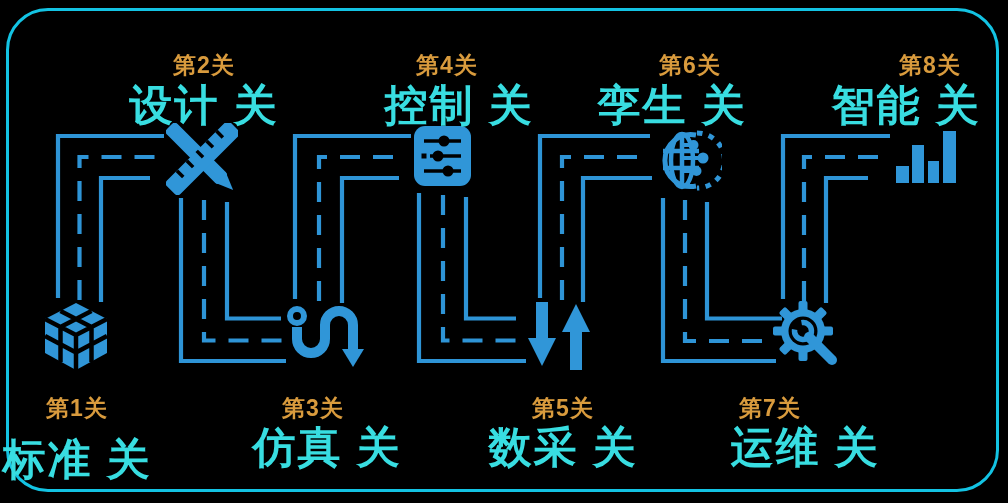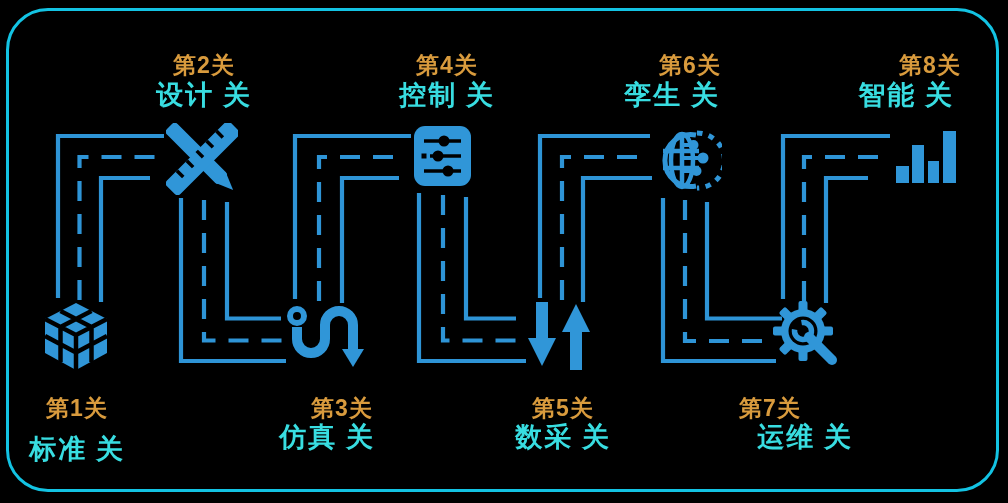--- a/index.html
+++ b/index.html
@@ -20,21 +20,21 @@
   .road-dash{stroke-dasharray:20 13;}
   .icon-fill{fill:var(--icon,#3096d8);}
   .icon-stroke{stroke:var(--icon,#3096d8);fill:none;}
   .seam{stroke:#000;fill:none;}
   .stage-icon{position:absolute;}
   .stage-label{
     position:absolute;transform:translateX(-50%);
     white-space:nowrap;text-align:center;font-weight:bold;
   }
   .level-label{font-size:23px;letter-spacing:1px;color:var(--level_label,#d99b3d);}
-  .name-label{font-size:27px;letter-spacing:2px;color:var(--name_label,#38dde1);font-family:Liberation Serif, serif;}
+  .name-label{font-size:43px;letter-spacing:2px;color:var(--name_label,#38dde1);}
 </style>
 </head>
 <body>
 
 <div class="panel-border"></div>
 
 <svg class="roads" viewBox="0 0 1008 503">
   <g>
     <path class="road-line" d="M58 298 V136 H164"></path>
     <path class="road-line road-dash" d="M79.5 300 V157 H158"></path>
@@ -95,39 +95,39 @@
   <div class="stage-label level-label" style="left:204px;top:50px">第2关</div>
   <div class="stage-label name-label" style="left:204px;top:77px">设计 关</div>
 </div>
 
 <div>
   <svg class="stage-icon" style="left:286px;top:296px" width="78" height="78" viewBox="0 0 78 78">
     <circle class="icon-stroke" cx="11" cy="20" r="7" stroke-width="6"></circle>
     <path class="icon-stroke" stroke-width="10" d="M11 31 V43 A14 14 0 0 0 39 43 V29 A14 14 0 0 1 67 29 V56"></path>
     <path class="icon-fill" d="M56 53 H78 L67 71 Z"></path>
   </svg>
-  <div class="stage-label level-label" style="left:342px;top:393px">第3关</div>
+  <div class="stage-label level-label" style="left:313px;top:393px">第3关</div>
   <div class="stage-label name-label" style="left:327px;top:419px">仿真 关</div>
 </div>
 
 <div>
   <svg class="stage-icon" style="left:414px;top:126px" width="57" height="60" viewBox="0 0 57 60">
     <rect class="icon-fill" x="0" y="0" width="57" height="60" rx="11"></rect>
     <g fill="#000" stroke="#000">
       <path fill="none" stroke-width="3.5" d="M10 15 H47"></path>
         <circle cx="30" cy="15" r="5.5" stroke="none"></circle>
       <rect x="7.5" y="27.5" width="5" height="5" stroke="none"></rect>
       <path fill="none" stroke-width="3.5" d="M16 30 H47"></path>
         <circle cx="24" cy="30" r="5.5" stroke="none"></circle>
       <path fill="none" stroke-width="3.5" d="M10 45 H47"></path>
         <circle cx="34" cy="45" r="5.5" stroke="none"></circle>
     </g>
   </svg>
   <div class="stage-label level-label" style="left:447px;top:50px">第4关</div>
-  <div class="stage-label name-label" style="left:447px;top:77px">控制 关</div>
+  <div class="stage-label name-label" style="left:459px;top:77px">控制 关</div>
 </div>
 
 <div>
   <svg class="stage-icon" style="left:527px;top:300px" width="64" height="72" viewBox="0 0 64 72">
     <g class="icon-fill">
       <rect x="9" y="2" width="12" height="37"></rect>
       <path d="M1 38 H29 L15 66 Z"></path>
       <path d="M35 32 H63 L49 4 Z"></path>
       <rect x="43" y="30" width="12" height="40"></rect>
     </g>

